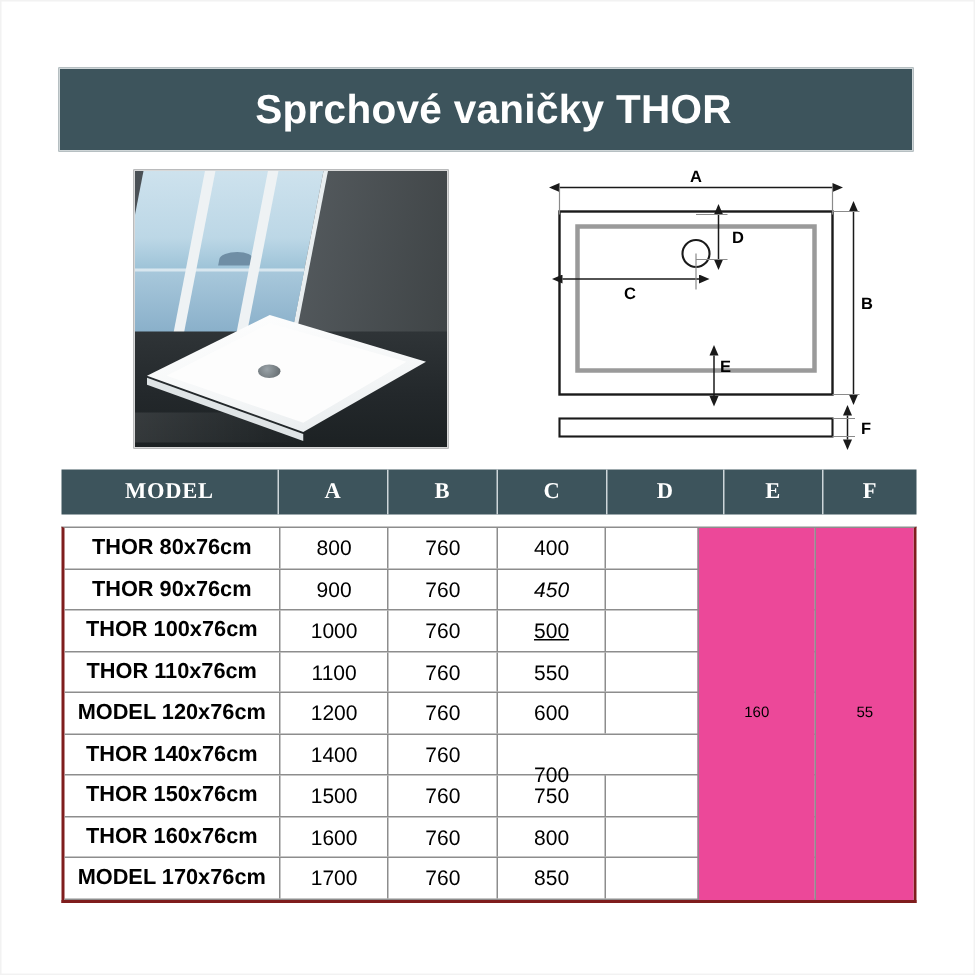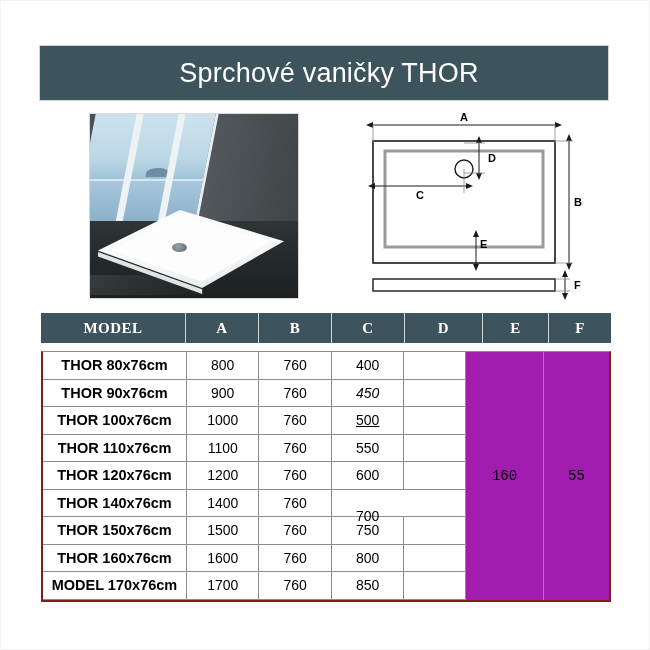--- a/index.html
+++ b/index.html
@@ -34,21 +34,21 @@
     background: #3d545c;
     border: 1px solid #cfd6d8;
     box-sizing: border-box;
     display: flex;
     align-items: center;
     justify-content: center;
   }
   .title-text {
     color: #ffffff;
     font-size: 27px;
-    font-weight: normal;
+    font-weight: bold;
     font-family: "Liberation Sans", sans-serif;
     letter-spacing: 0.2px;
     white-space: nowrap;
     padding-left: 10px;
   }
 
   
   .photo {
     position: absolute;
     left: 88px;
@@ -230,24 +230,23 @@
     height: 100%;
     display: flex;
     pointer-events: none;
   }
   .merged-col {
     border-left: 1px solid #8d8d8d;
     box-sizing: border-box;
     display: flex;
     align-items: center;
     justify-content: center;
-    background: #a21caf;
-    font-size: 14px;
+    background: #ec4899;
+    font-size: 10px;
     color: #000;
-    font-family: Liberation Mono, monospace;
   }
 </style>
 </head>
 <body>
 
 <div class="page">
 
   <div class="title-bar">
     <div class="title-text">Sprchové vaničky THOR</div>
   </div>
@@ -357,21 +356,21 @@
           <div class="tcell blank" style="width: 206px;"></div>
         </div>
         <div class="trow">
           <div class="tcell model" style="width: 145px;">THOR 110x76cm</div>
           <div class="tcell num" style="width: 73px;">1100</div>
           <div class="tcell num" style="width: 73px;">760</div>
           <div class="tcell num" style="width: 73px;">550</div>
           <div class="tcell blank" style="width: 206px;"></div>
         </div>
         <div class="trow">
-          <div class="tcell model" style="width: 145px;">THOR 120x76cm</div>
+          <div class="tcell model" style="width: 145px;">MODEL 120x76cm</div>
           <div class="tcell num" style="width: 73px;">1200</div>
           <div class="tcell num" style="width: 73px;">760</div>
           <div class="tcell num" style="width: 73px;">600</div>
           <div class="tcell blank" style="width: 206px;"></div>
         </div>
         <div class="trow">
           <div class="tcell model" style="width: 145px;">THOR 140x76cm</div>
           <div class="tcell num" style="width: 73px;">1400</div>
           <div class="tcell num" style="width: 73px;">760</div>
           <div class="tcell num" style="width: 73px; margin-top: 26px;">700</div>

